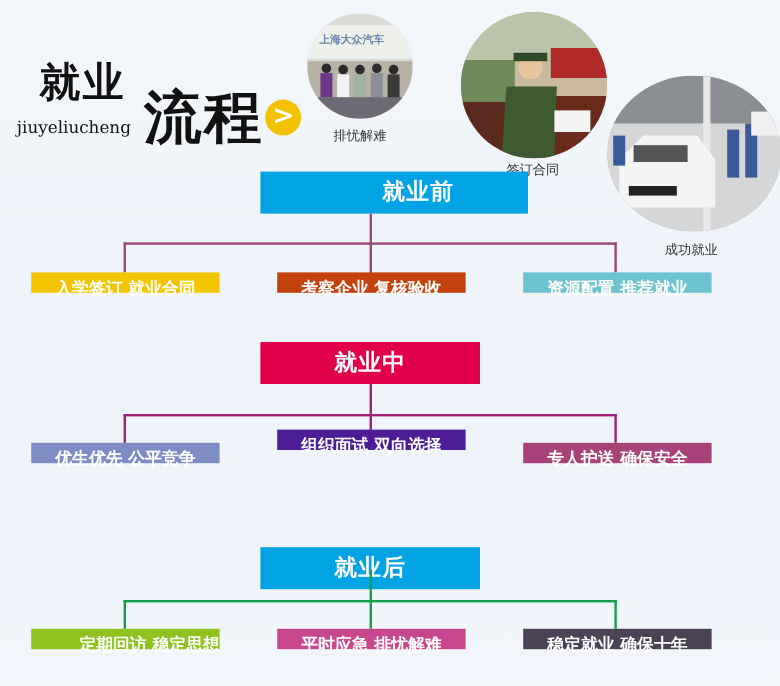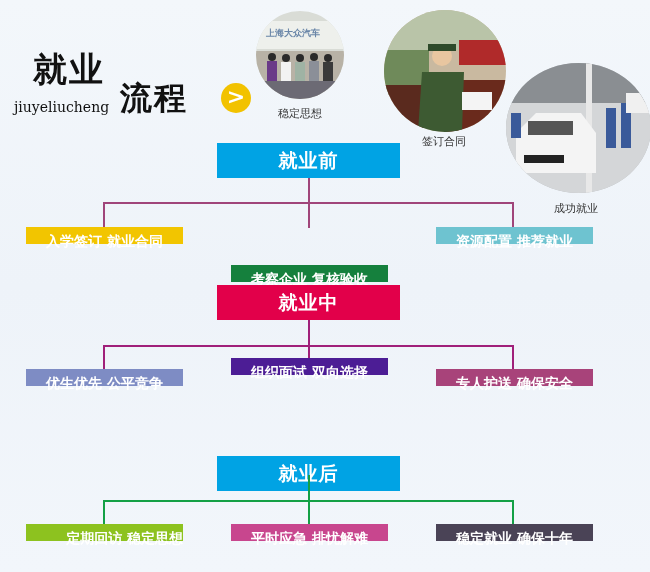--- a/index.html
+++ b/index.html
@@ -9,21 +9,21 @@
     font-family: "DejaVu Sans", "Liberation Sans", sans-serif;
   }
   .abs { position: absolute; }
 
   
   .title-big {
     font-family: "DejaVu Serif", "Liberation Serif", serif;
     font-weight: bold; color: #111; letter-spacing: 2px;
   }
   .t1 { left: 33px; top: 50px; font-size: 34px; line-height: 38px; }
-  .t2 { left: 120px; top: 76px; font-size: 32px; line-height: 44px; }
+  .t2 { left: 120px; top: 76px; font-size: 48px; line-height: 44px; }
   .pinyin {
     left: 14px; top: 99px; font-size: 14px; font-weight: normal; color: #111;
     font-family: "DejaVu Serif", "Liberation Serif", serif; letter-spacing: 0px;
   }
   .arrow-circle {
     left: 221px; top: 83px; width: 30px; height: 30px; border-radius: 50%;
     background: #f2c200; color: #fff; font-weight: bold; font-size: 22px;
     line-height: 28px; text-align: center;
   }
 
@@ -63,21 +63,21 @@
       <rect x="25" y="51" width="10" height="20" fill="#f2f2f2"></rect>
     <circle cx="44" cy="47" r="4" fill="#2a2a2a"></circle>
       <rect x="39" y="51" width="10" height="20" fill="#9fb3a4"></rect>
     <circle cx="58" cy="46" r="4" fill="#2a2a2a"></circle>
       <rect x="53" y="50" width="10" height="20" fill="#8b8f98"></rect>
     <circle cx="72" cy="47" r="4" fill="#2a2a2a"></circle>
       <rect x="67" y="51" width="10" height="20" fill="#3a3a3a"></rect>
     <rect x="0" y="70" width="88" height="18" fill="#6c6a74"></rect>
   </svg>
 </div>
-<div class="abs caption" style="left:270px;top:106px;width:60px;">稳定思想</div>
+<div class="abs caption" style="left:270px;top:106px;width:60px;">排忧解难</div>
 
 <div class="abs photo" style="left:384px;top:10px;width:122px;height:122px;">
   <svg width="122" height="122" viewBox="0 0 122 122">
     <rect width="122" height="122" fill="#c9b9a0"></rect>
     <rect x="0" y="0" width="122" height="40" fill="#b9c4a8"></rect>
     <rect x="75" y="30" width="47" height="25" fill="#b02a2a"></rect>
     <rect x="0" y="40" width="45" height="45" fill="#6f8a5a"></rect>
     <rect x="0" y="75" width="40" height="47" fill="#5a2a1e"></rect>
     <rect x="60" y="70" width="62" height="52" fill="#6a2a1c"></rect>
     <circle cx="58" cy="46" r="10" fill="#e8c6a0"></circle>
@@ -98,28 +98,28 @@
     <rect x="18" y="92" width="40" height="8" fill="#222"></rect>
     <rect x="22" y="58" width="45" height="14" fill="#555"></rect>
     <rect x="100" y="45" width="10" height="40" fill="#3a5a9a"></rect>
     <rect x="115" y="40" width="10" height="45" fill="#3a5a9a"></rect>
     <rect x="5" y="50" width="10" height="25" fill="#3a5a9a"></rect>
     <rect x="120" y="30" width="25" height="20" fill="#f0f0f0"></rect>
   </svg>
 </div>
 <div class="abs caption" style="left:546px;top:201px;width:60px;">成功就业</div>
 
-<div class="abs stage" style="top:143px;background:#00a3e4;">就业前</div>
+<div class="abs stage" style="top:143px;background:#00a3e4;padding-left:40px;">就业前</div>
 <div class="abs vline" style="left:308px;top:178px;height:50px;background:#a0457a;"></div>
 <div class="abs hline" style="left:103px;top:202px;width:411px;background:#a0457a;"></div>
 <div class="abs vline" style="left:103px;top:202px;height:25px;background:#a0457a;"></div>
 <div class="abs vline" style="left:512px;top:202px;height:25px;background:#a0457a;"></div>
 
 <div class="abs sub" style="left:26px;top:227px;background:#f2c500;">入学签订  就业合同</div>
-<div class="abs sub" style="left:231px;top:227px;background:#15803d;margin-top:38px;">考察企业  复核验收</div>
+<div class="abs sub" style="left:231px;top:227px;background:#c2410c;">考察企业  复核验收</div>
 <div class="abs sub" style="left:436px;top:227px;background:#6ec3d0;">资源配置  推荐就业</div>
 
 <div class="abs stage" style="top:285px;background:#e2004a;">就业中</div>
 <div class="abs vline" style="left:308px;top:320px;height:50px;background:#a0207a;"></div>
 <div class="abs hline" style="left:103px;top:345px;width:411px;background:#a0207a;"></div>
 <div class="abs vline" style="left:103px;top:345px;height:24px;background:#a0207a;"></div>
 <div class="abs vline" style="left:512px;top:345px;height:24px;background:#a0207a;"></div>
 
 <div class="abs sub" style="left:26px;top:369px;background:#7e8cc4;">优生优先  公平竞争</div>
 <div class="abs sub" style="left:231px;top:358px;background:#4c1d95;">组织面试  双向选择</div>

